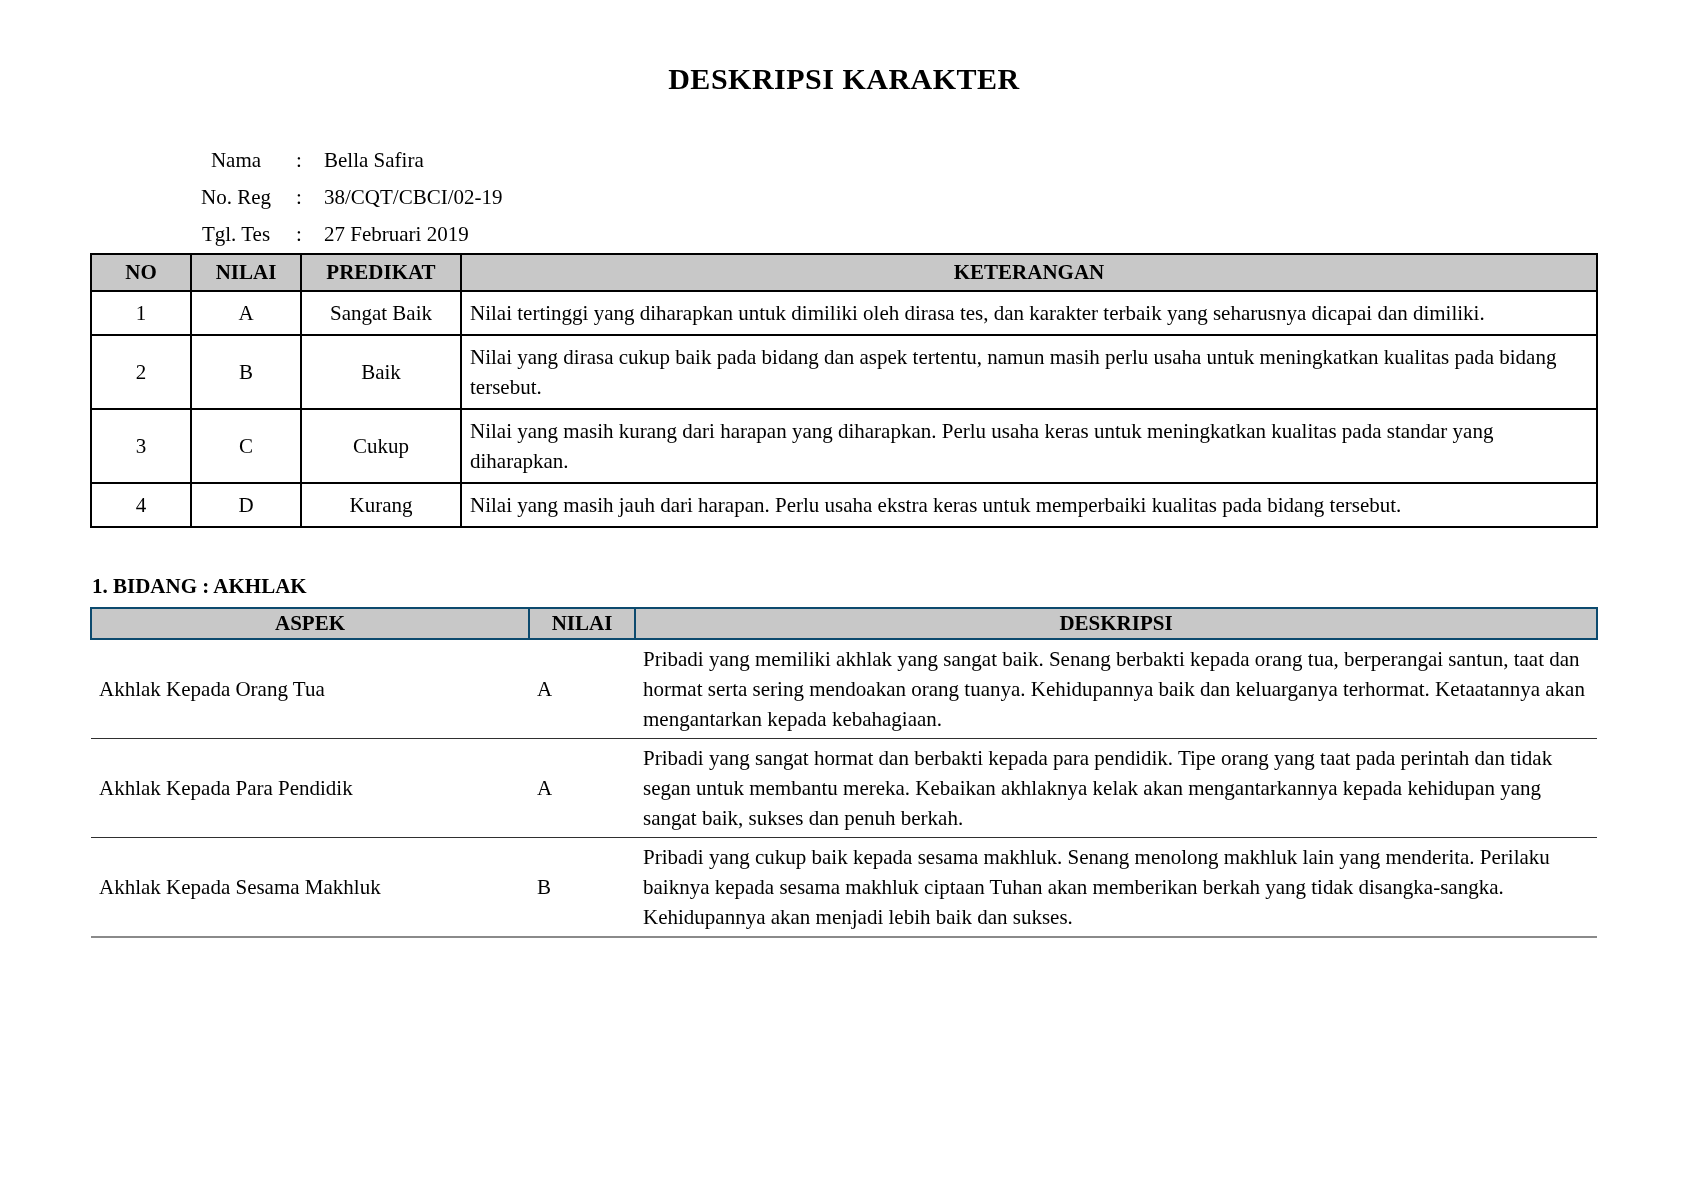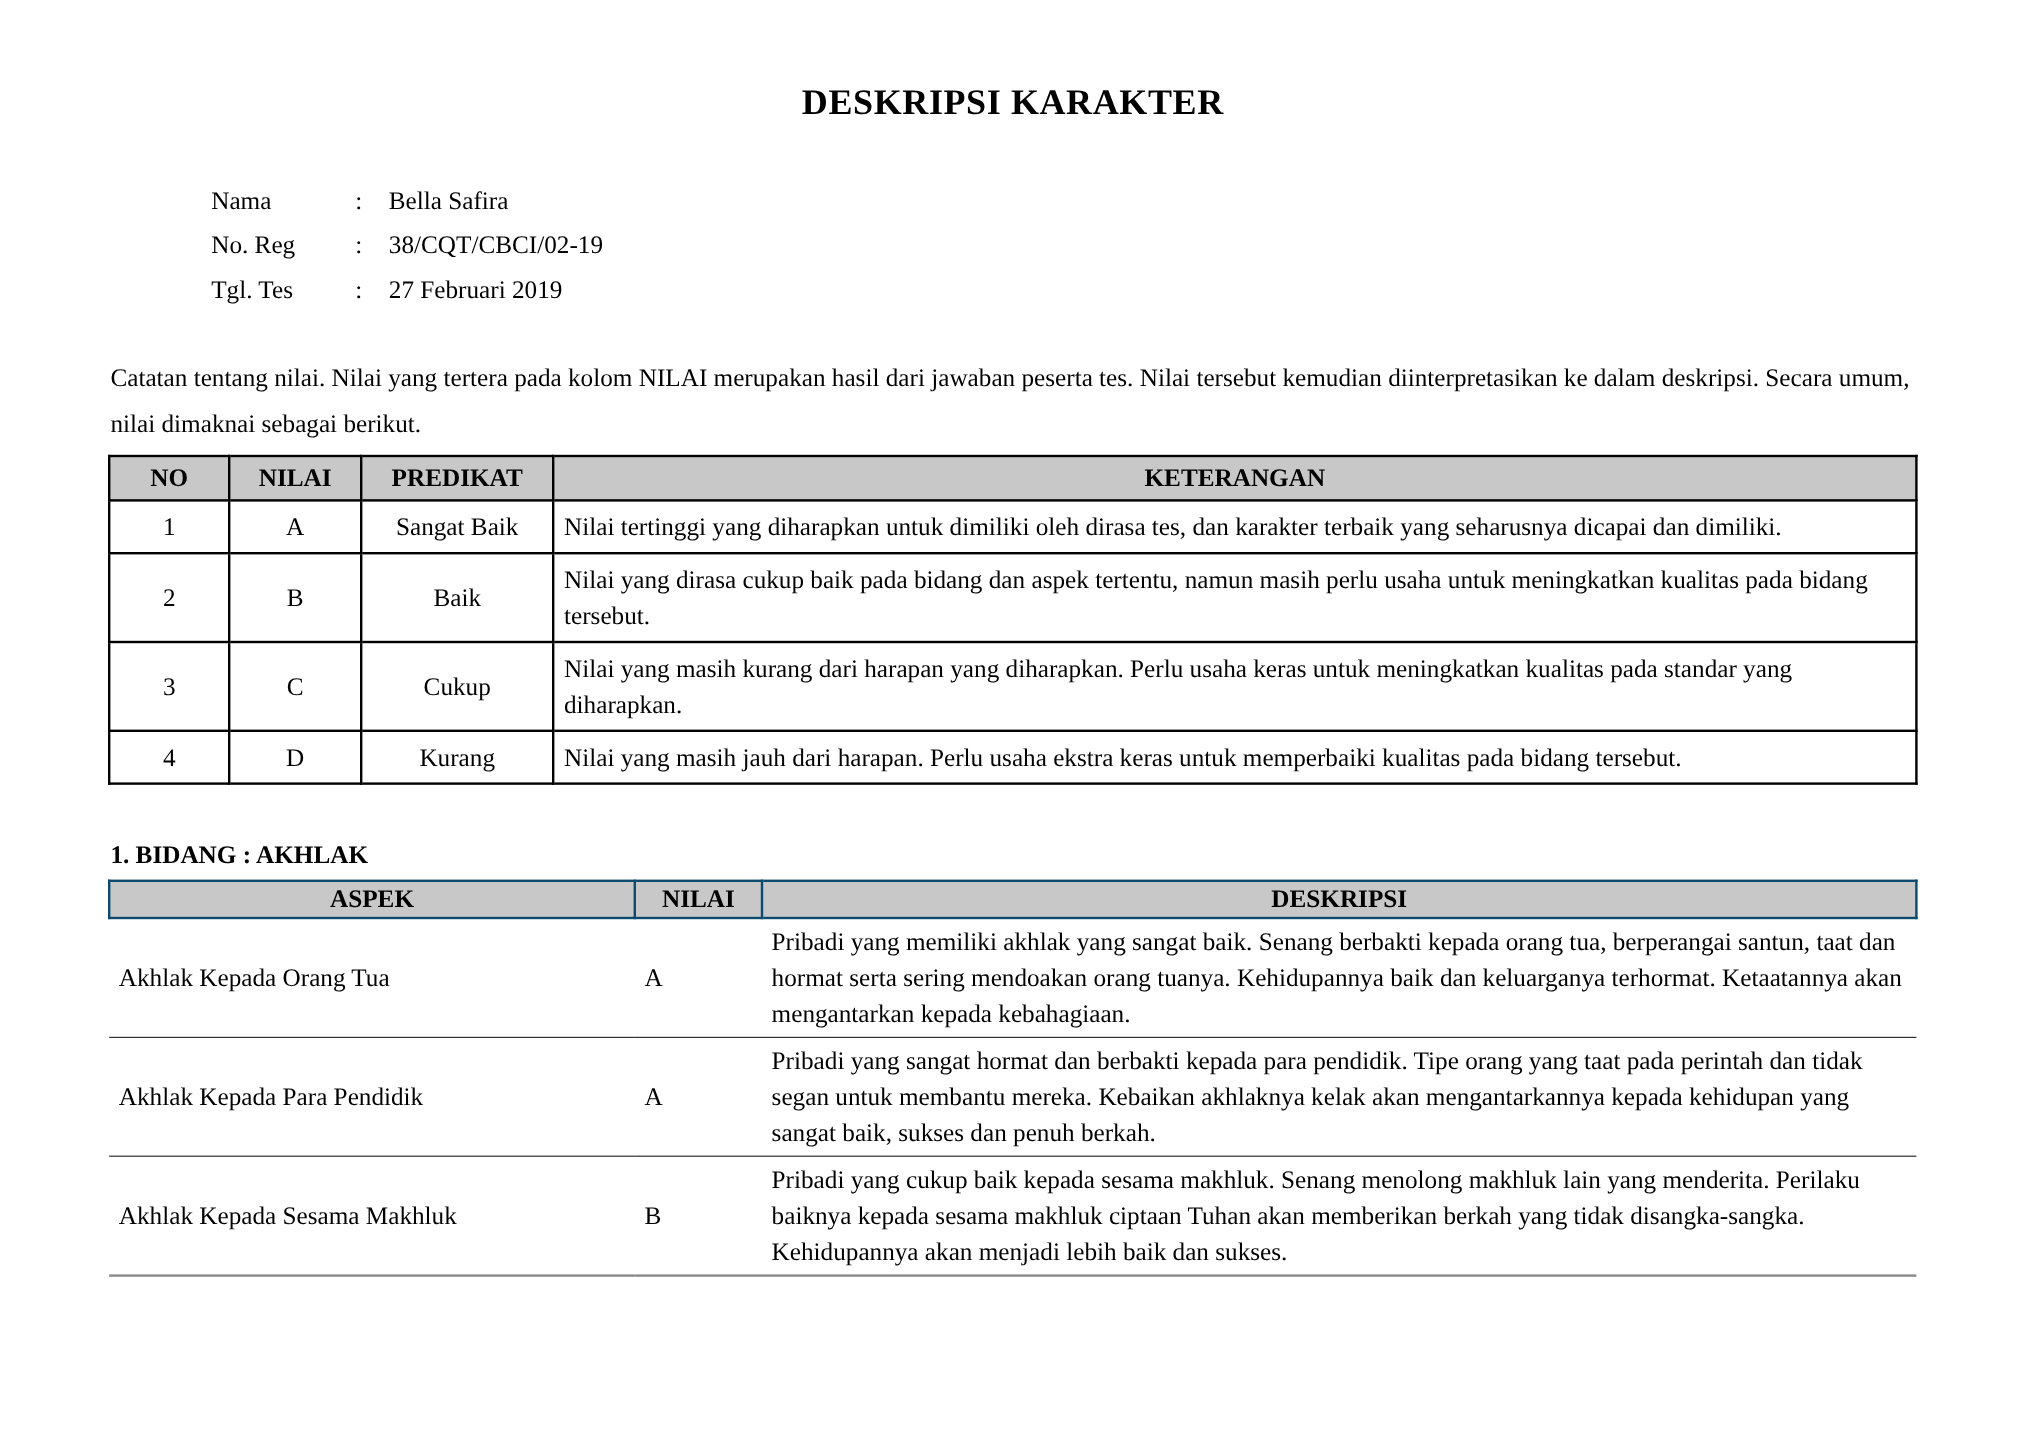--- a/index.html
+++ b/index.html
@@ -10,39 +10,38 @@
     font-family: "Liberation Serif", "DejaVu Serif", serif;
   }
   body {
     width: 1684px;
     height: 1191px;
     overflow: hidden;
   }
   .page {
     width: 1508px;
     margin-left: 90px;
-    padding-top: 46px;
-    margin-top: 23px;
+    padding-top: 62px;
   }
   .doc-title {
     font-size: 30px;
     font-weight: bold;
     text-align: center;
     letter-spacing: 0.5px;
     margin: 0;
   }
   .identity {
     margin: 46px 0 0 86px;
     font-size: 21px;
   }
   .id-row {
     display: flex;
     line-height: 37px;
   }
-  .id-label { width: 120px; }
+  .id-label { width: 120px; text-align: center; }
   .id-colon { width: 28px; }
   .note {
     font-size: 21px;
     line-height: 38px;
     margin: 36px 0 7px 2px;
   }
   table {
     border-collapse: collapse;
     width: 100%;
     font-size: 21px;
@@ -107,21 +106,20 @@
       <span class="id-colon">:</span>
       <span class="id-value">38/CQT/CBCI/02-19</span>
     </div>
     <div class="id-row">
       <span class="id-label">Tgl. Tes</span>
       <span class="id-colon">:</span>
       <span class="id-value">27 Februari 2019</span>
     </div>
   </div>
 
-  <p class="note">Catatan tentang nilai. Nilai yang tertera pada kolom NILAI merupakan hasil dari jawaban peserta tes. Nilai tersebut kemudian diinterpretasikan ke dalam deskripsi. Secara umum, nilai dimaknai sebagai berikut.</p>
 
   <table class="grade-table">
     <colgroup>
       <col style="width:100px">
         <col style="width:110px">
         <col style="width:160px">
         <col>
     </colgroup>
     <thead>
       <tr>

